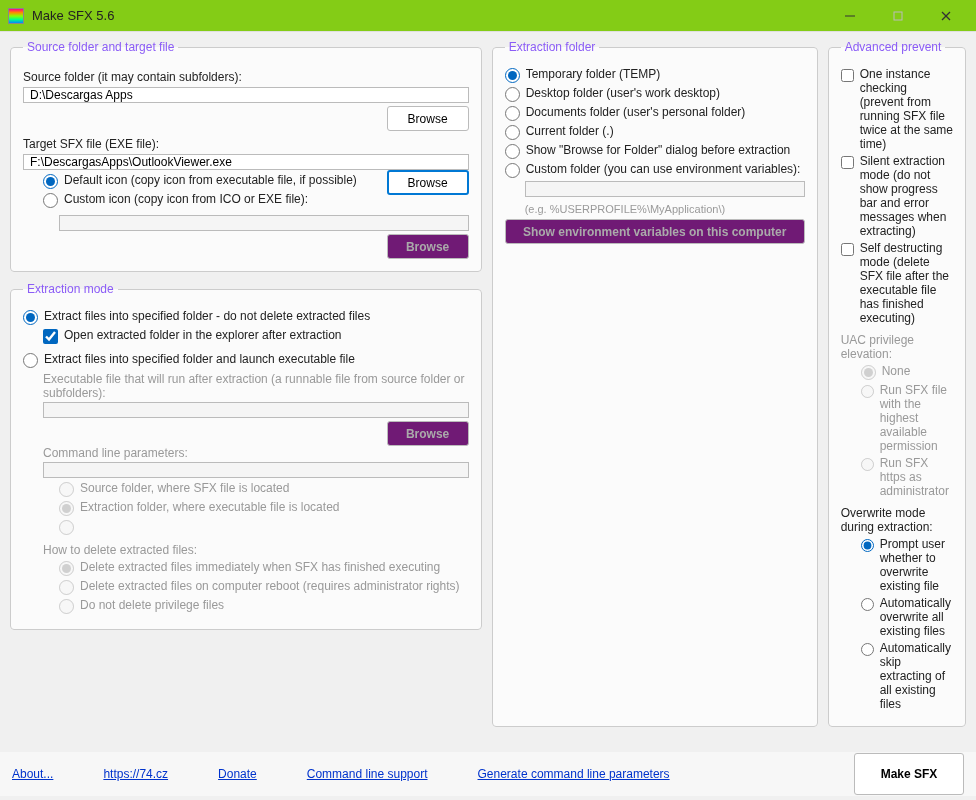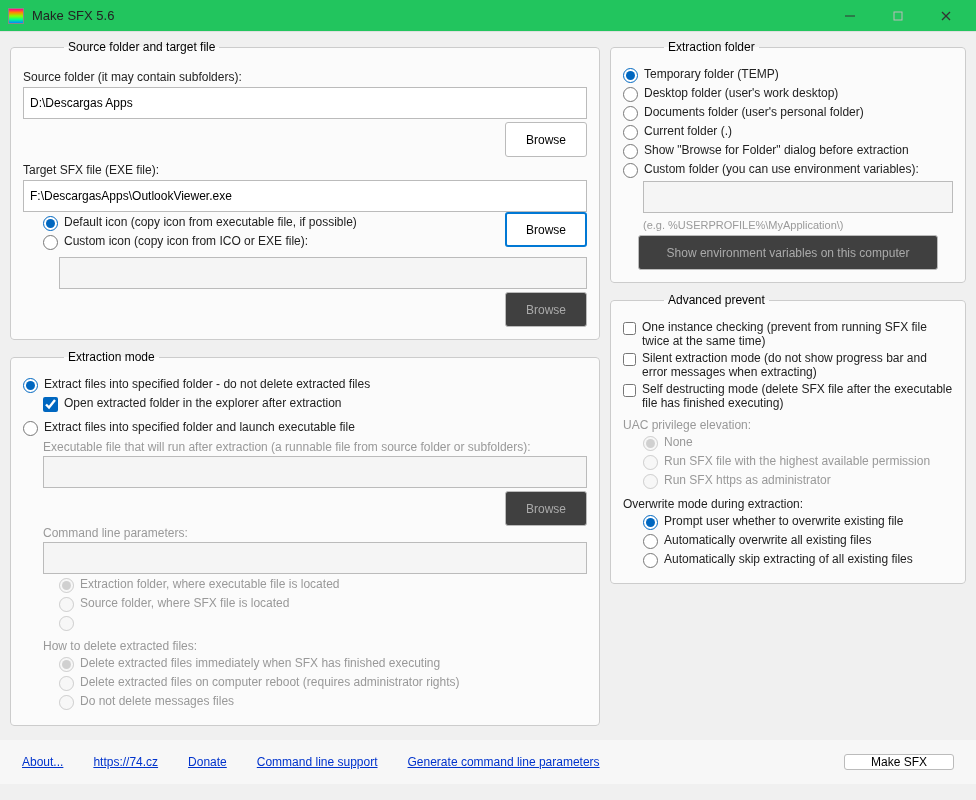--- a/index.html
+++ b/index.html
@@ -7,21 +7,21 @@
   font-family: "Segoe UI", Tahoma, sans-serif;
   font-size: 12px;
   background: #f0f0f0;
   color: #222;
   width: 976px;
   height: 800px;
   overflow: hidden;
 }
 .titlebar {
   height: 32px;
-  background: #22c55e;
+  background: #84cc16;
   display: flex;
   align-items: center;
   padding: 0 8px;
   border-bottom: 1px solid #e0e0e0;
 }
 .app-icon {
   width: 16px; height: 16px;
   margin-right: 8px;
   background: linear-gradient(180deg, #f08 0%, #f80 25%, #8f0 50%, #0f8 75%, #08f 100%);
   border: 1px solid #888;
@@ -33,88 +33,87 @@
   display: flex; align-items: center; justify-content: center;
   font-size: 14px; color: #444;
 }
 .winbtn svg { width: 12px; height: 12px; }
 .content {
   display: flex;
   gap: 10px;
   padding: 8px 10px 0 10px;
 }
 .col-left { width: 590px; display: flex; flex-direction: column; gap: 10px; }
-.col-right { flex: 1; display: flex; flex-direction: column; gap: 10px; }
+.col-right { flex: 1; display: flex; gap: 10px; }
 fieldset {
   border: 1px solid #ccc;
   border-radius: 4px;
   padding: 10px 12px 12px 12px;
   background: #fbfbfb;
 }
 legend {
   font-size: 12px;
   padding: 0 4px;
-  color: #000000;
-  margin-left: 41px;
+  color: #8b5cf6;
 }
 .label { display: block; margin: 6px 0 3px 0; }
 .text-input {
   width: 100%;
-  height: 32px;
+  height: 16px;
   border: 1px solid #bbb;
   background: #fff;
   padding: 2px 6px;
   font-family: inherit;
   font-size: 12px;
 }
 .text-input.disabled { background: #f5f5f5; color: #aaa; }
 .btn {
-  height: 35px;
+  height: 25px;
   min-width: 82px;
   background: #fff;
   border: 1px solid #bbb;
   border-radius: 3px;
   font-family: inherit;
   font-size: 12px;
   cursor: pointer;
   padding: 0 10px;
 }
 .btn.primary { border: 2px solid #0078d4; }
-.btn.disabled { color: #aaa; background: #404040; cursor: default; }
+.btn.disabled { color: #aaa; background: #701a75; cursor: default; font-weight: bold; }
 .row-right { display: flex; justify-content: flex-end; margin-top: 3px; }
 .radio-row, .check-row {
   display: flex; align-items: flex-start; gap: 6px;
   margin: 3px 0;
 }
 .radio-row input[type=radio], .check-row input[type=checkbox] {
   width: 15px; height: 15px; margin-top: 1px;
   accent-color: #0067c0;
 }
 .indent { margin-left: 20px; }
 .indent2 { margin-left: 36px; }
 .disabled-text { color: #999; }
 .section-gap { margin-top: 8px; }
 .footer {
   position: absolute;
-  bottom: 16px;
+  bottom: 4px;
   left: 0;
   right: 0;
   height: 44px;
   display: flex;
   align-items: center;
-  padding: 0 22px;
-  gap: 30px;
+  padding: 0 12px;
+  gap: 50px;
   background: #f7f7f7;
 }
 .footer a { color: #0033cc; text-decoration: underline; font-size: 12px; }
 .footer .spacer { flex: 1; }
 .footer .make-btn {
-  font-weight: normal;
+  font-weight: bold;
   min-width: 110px;
-  height: 16px;
+  height: 42px;
 }
 .hint { color: #9a9a9a; font-size: 11px; margin: 6px 0 4px 20px; }
 .wide-disabled-btn {
   width: 300px; display: block; margin-left: auto; margin-right: auto;
   color: #999;
 }
 </style>
 </head>
 <body>
 
@@ -197,43 +196,43 @@
       <div class="indent disabled-text" style="margin-top:4px;">Executable file that will run after extraction (a runnable file from source folder or subfolders):</div>
       <div class="indent" style="margin-top:2px;"><input class="text-input disabled" disabled="" type="text" style=""></div>
       <div class="row-right">
           <button class="btn disabled" disabled="">Browse</button>
         </div>
 
       <div class="indent disabled-text">Command line parameters:</div>
       <div class="indent" style="margin-top:2px;"><input class="text-input disabled" disabled="" type="text" style=""></div>
 
       <div class="radio-row indent2 disabled-text">
+        <input type="radio" name="wd" disabled="" style="">
+        <span>Source folder, where SFX file is located</span>
+      </div>
+      <div class="radio-row indent2 disabled-text">
         <input type="radio" name="wd" checked="" disabled="" style="">
         <span>Extraction folder, where executable file is located</span>
       </div>
       <div class="radio-row indent2 disabled-text">
         <input type="radio" name="wd" disabled="" style="">
-        <span>Source folder, where SFX file is located</span>
-      </div>
-      <div class="radio-row indent2 disabled-text">
-        <input type="radio" name="wd" disabled="" style="">
       </div>
 
       <div class="indent disabled-text section-gap">How to delete extracted files:</div>
       <div class="radio-row indent2 disabled-text">
         <input type="radio" name="del" checked="" disabled="" style="">
         <span>Delete extracted files immediately when SFX has finished executing</span>
       </div>
       <div class="radio-row indent2 disabled-text">
         <input type="radio" name="del" disabled="" style="">
         <span>Delete extracted files on computer reboot (requires administrator rights)</span>
       </div>
       <div class="radio-row indent2 disabled-text">
         <input type="radio" name="del" disabled="" style="">
-        <span>Do not delete messages files</span>
+        <span>Do not delete privilege files</span>
       </div>
     </fieldset>
   </div>
 
   <div class="col-right">
 
     <fieldset>
       <legend>Extraction folder</legend>
       <div class="radio-row">
           <input type="radio" name="ef" checked="" style="">

